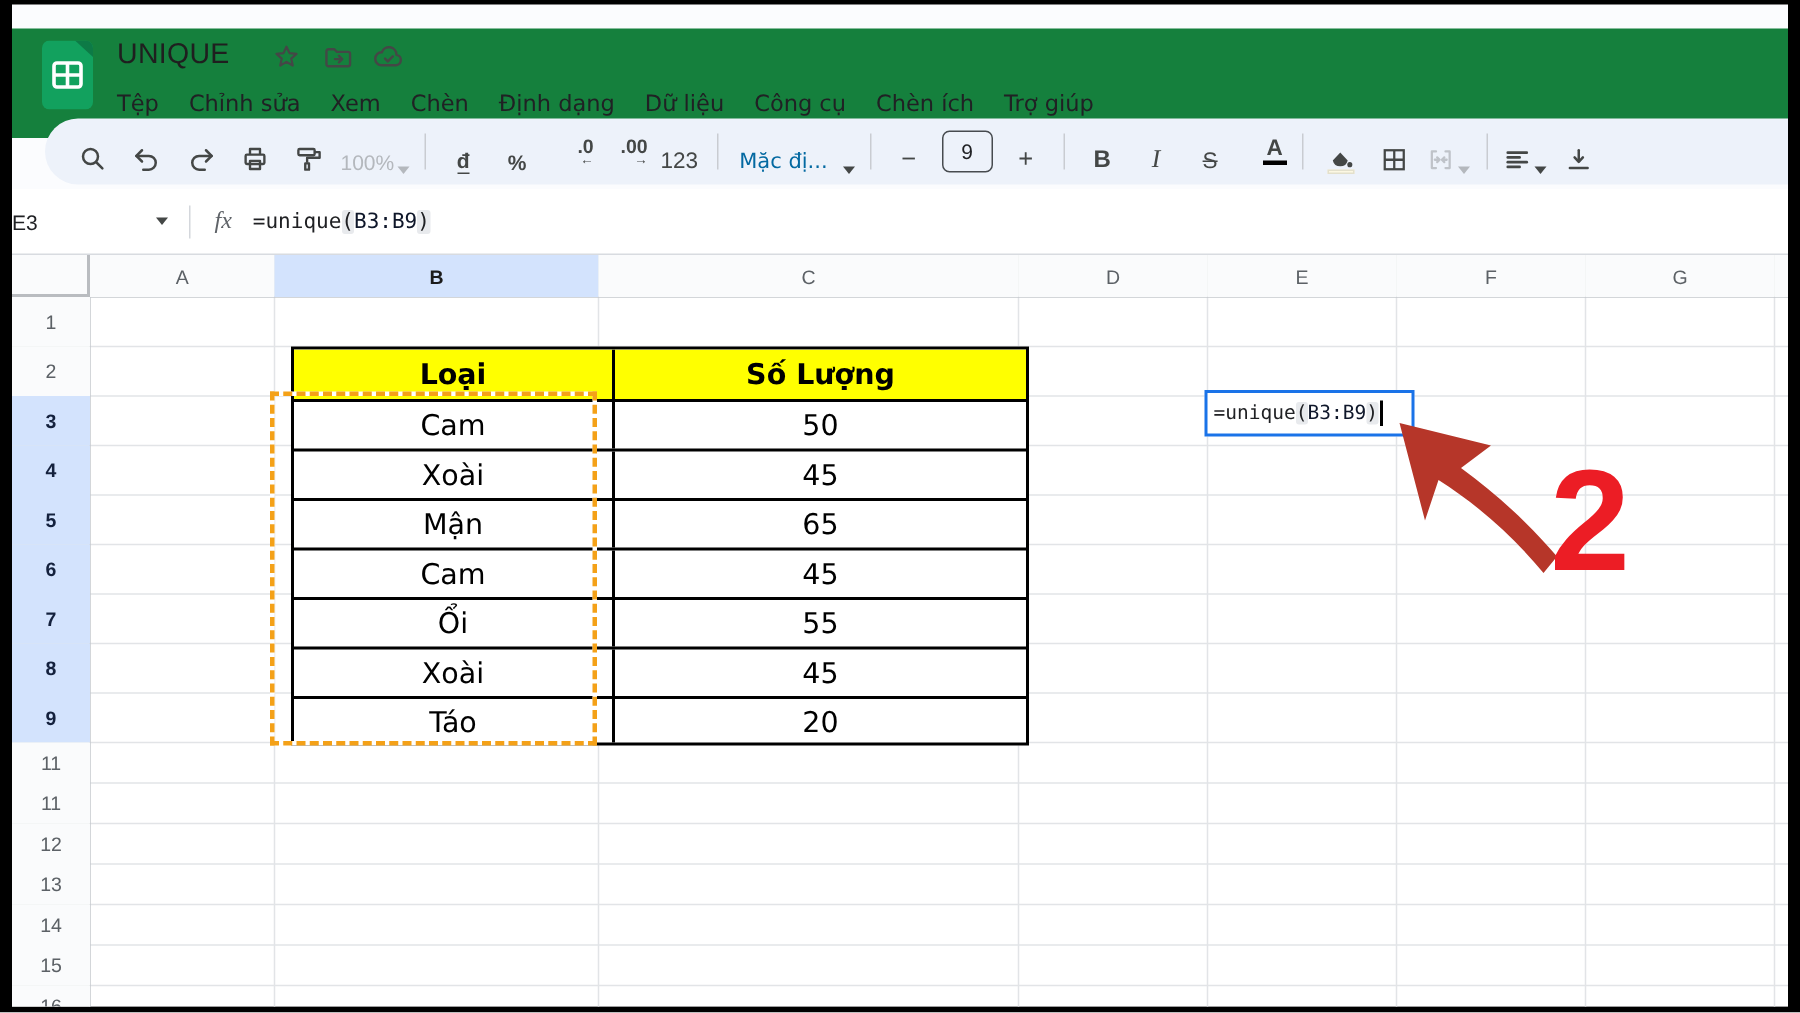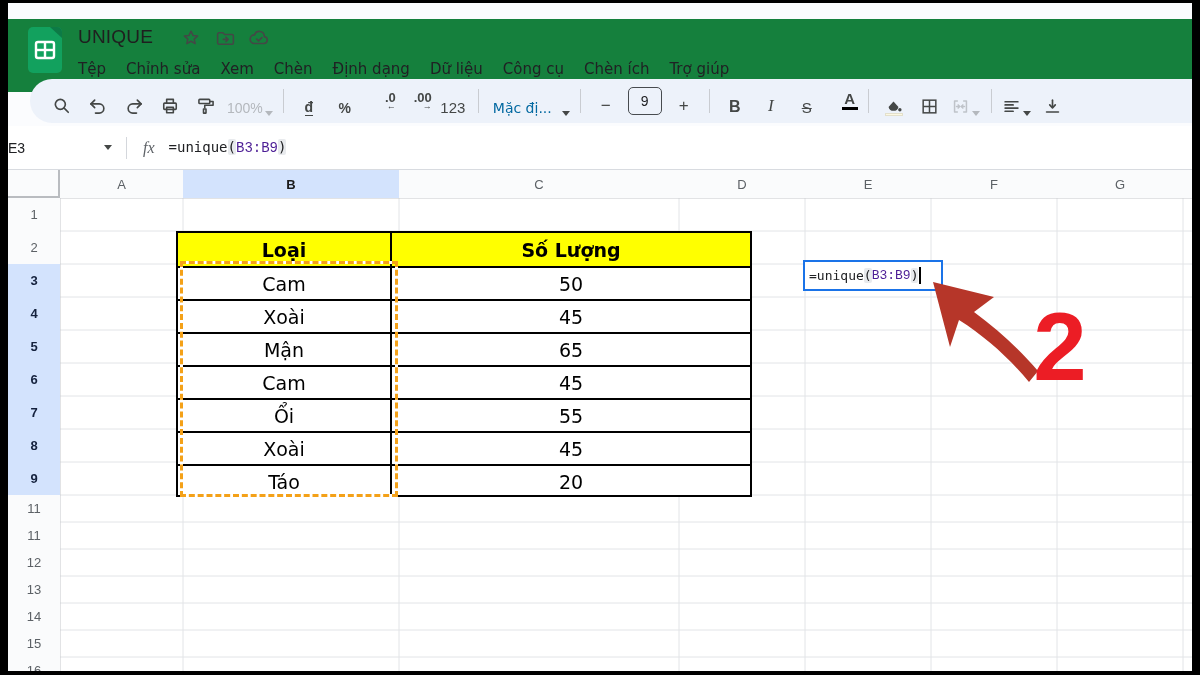--- a/index.html
+++ b/index.html
@@ -38,37 +38,37 @@
   .fill-bar { width:18px; height:3.5px; background:#fcf8e3; border:0.5px solid #e3e0cc; margin-top:0px; }
   .stack { display:flex; flex-direction:column; align-items:center; justify-content:center; }
 
   
   .fbar { position:absolute; left:0; right:0; top:123px; height:44px; background:#fff; display:flex; align-items:center; border-bottom:1px solid #d8dbe0; }
   .name-box { width:96px; font-size:14px; color:#202124; }
   .nb-caret { width:0;height:0;border-left:4.5px solid transparent;border-right:4.5px solid transparent;border-top:5px solid #444746; margin-right:14px; }
   .fdiv { width:1px; height:22px; background:#d4d7dc; }
   .fx { margin:0 14px 0 16px; color:#5f6368; font-style:italic; font-family:"Liberation Serif",serif; font-size:16px; }
   .formula { font-family:"DejaVu Sans Mono",monospace; font-size:14px; color:#202124; }
-  .rng { color:#4c1d95;font-family:Liberation Mono, monospace; }
+  .rng { color:#0f172a; }
   .hl { background:#e8eaed; border-radius:2px; }
 
   
   .grid { position:absolute; left:0; right:0; top:167px; bottom:0; background:#fff; }
   .colheaders { position:absolute; left:0; top:0; height:28px; width:1184px; display:flex; z-index:2; }
   .ch { height:28px; background:#fafbfc; display:flex; align-items:center; justify-content:center; font-size:13px; color:#5c6166; }
   .ch.sel { background:#d3e3fd; color:#1b1b1b; font-weight:bold; }
   .corner { border-right:2px solid #b9bcc0; border-bottom:2px solid #b9bcc0; }
   .rowheaders { position:absolute; left:0; top:28px; width:52px; display:flex; flex-direction:column; z-index:2; }
   .rh { width:52px; background:#fafbfc; display:flex; align-items:center; justify-content:center; font-size:13px; color:#5c6166; }
   .rh.r33 { height:33px; } .rh.r27 { height:27px; }
   .rh.sel { background:#d3e3fd; color:#14213d; font-weight:bold; }
   .gridlines { position:absolute; left:0; top:0; z-index:1; pointer-events:none; }
 
   
-  .ftable { position:absolute; left:168px; top:61px; width:576px; height:266px; border:2px solid #000; z-index:3; background:#fff; overflow:hidden; }
+  .ftable { position:absolute; left:186px; top:61px; width:492px; height:266px; border:2px solid #000; z-index:3; background:#fff; overflow:hidden; }
   .frow { display:flex; height:33px; border-top:2px solid #000; }
   .frow:first-child { border-top:none; }
   .fc1 { width:214px; border-right:2px solid #000; display:flex; align-items:center; justify-content:center; font-size:19px; color:#000; font-family:"DejaVu Sans","Liberation Sans",sans-serif; }
   .fc2 { flex:1; display:flex; align-items:center; justify-content:center; font-size:19px; color:#000; font-family:"DejaVu Sans","Liberation Sans",sans-serif; }
   .frow.hdr { background:#ffff00; }
   .frow.hdr .fc1, .frow.hdr .fc2 { font-weight:bold; }
 
   .ants-mask { position:absolute; left:172px; top:91px; width:218px; height:236px; border:3px solid #fff; z-index:4; }
   .ants { position:absolute; left:172px; top:91px; width:218px; height:236px; border:3px dashed #f4a118; z-index:5; }
 

